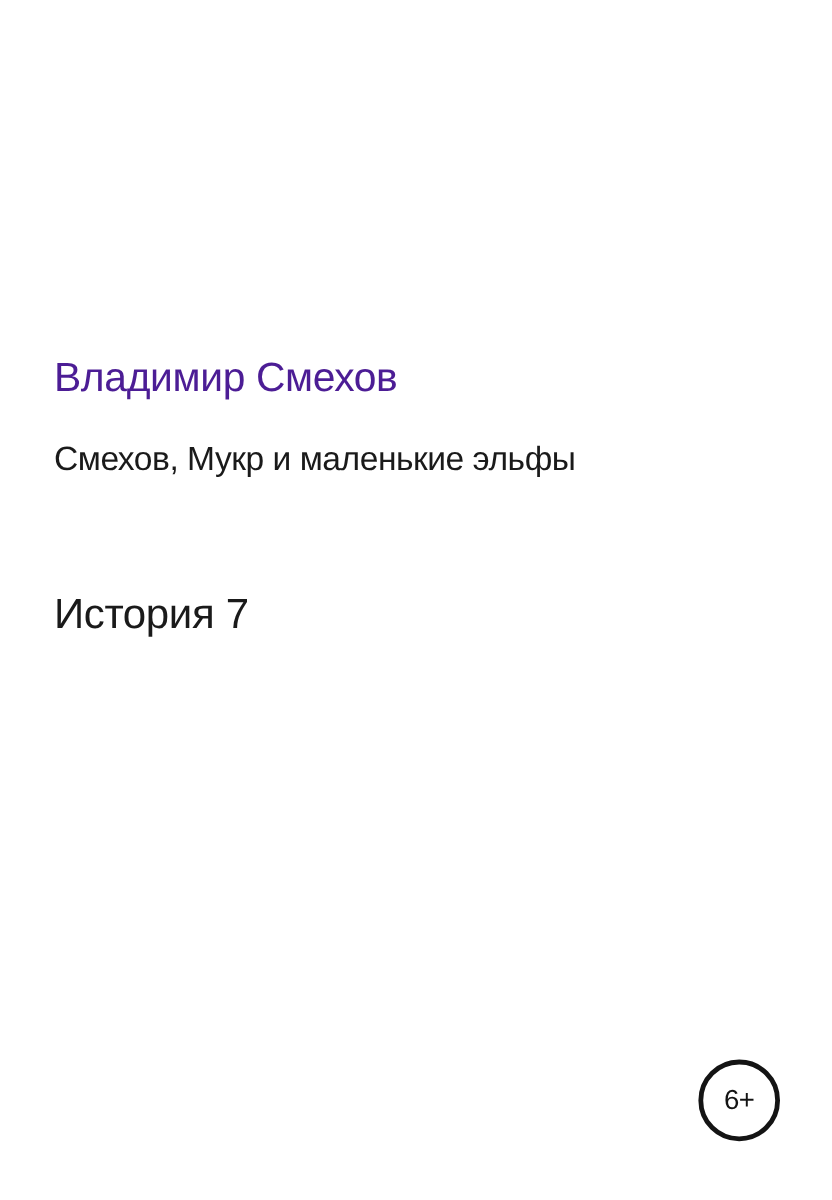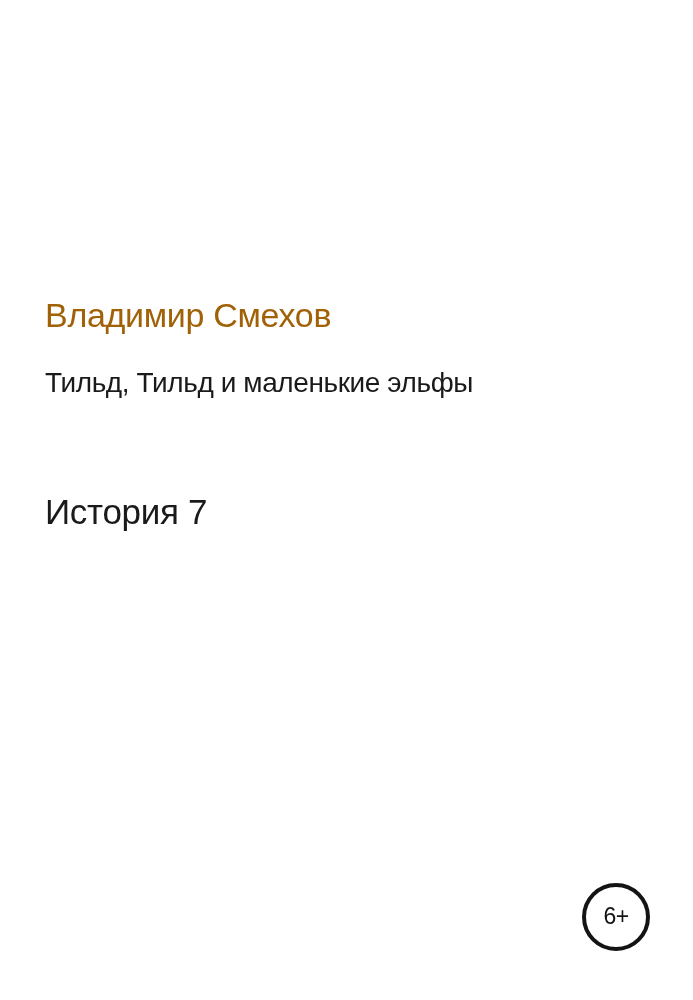--- a/index.html
+++ b/index.html
@@ -21,21 +21,21 @@
     width: 693px;
     height: 1000px;
     background: #ffffff;
   }
   .author-name {
     position: absolute;
     left: 45px;
     top: 298px;
     font-size: 34px;
     line-height: 1;
-    color: #a16207;
+    color: #4c1d95;
     letter-spacing: -0.3px;
     white-space: nowrap;
   }
   .book-title {
     position: absolute;
     left: 45px;
     top: 369px;
     font-size: 28px;
     line-height: 1;
     color: #1a1a1a;
@@ -73,20 +73,20 @@
     letter-spacing: -0.5px;
     padding-bottom: 1px;
   }
 </style>
 </head>
 <body>
 
 <div class="cover-page">
   <div class="author-name">Владимир Смехов</div>
 
-  <div class="book-title">Тильд, Тильд и маленькие эльфы</div>
+  <div class="book-title">Смехов, Мукр и маленькие эльфы</div>
 
   <div class="series-label">История 7</div>
 
   <div class="age-rating-badge">
     <span class="age-rating-label">6+</span>
   </div>
 </div>
 
 </body></html>

